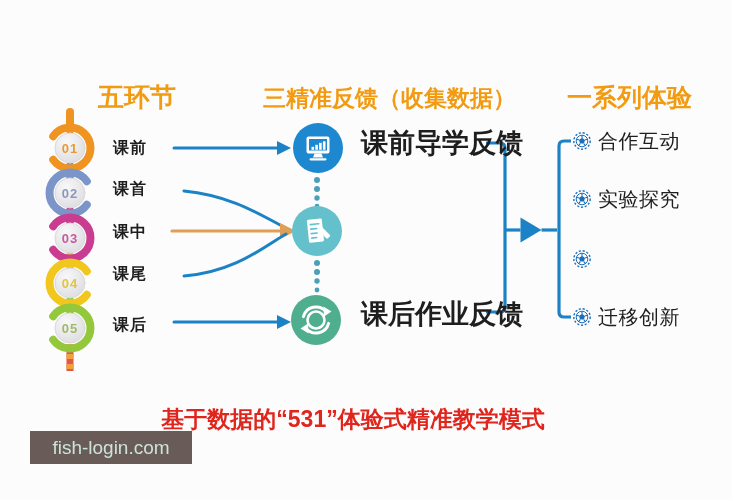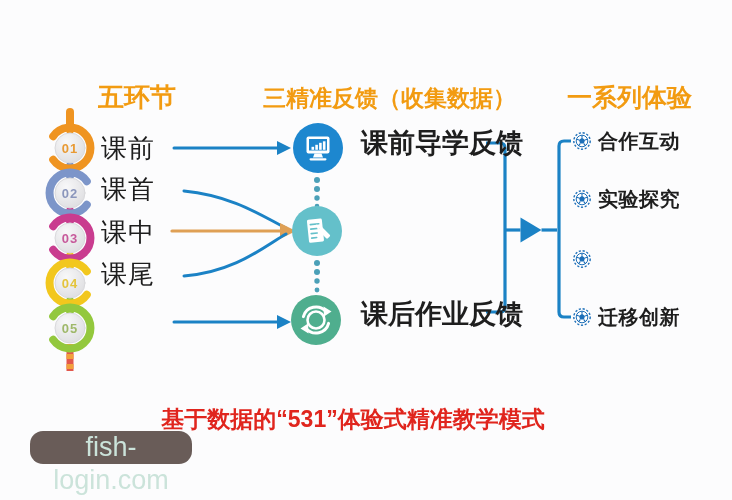--- a/index.html
+++ b/index.html
@@ -7,39 +7,39 @@
     position:relative;width:732px;height:500px;overflow:hidden;
     background:var(--background,#FCFCFD);
     font-family:"Liberation Sans",sans-serif;
   }
   .layer{position:absolute;left:0;top:0;}
   .hdr{position:absolute;font-weight:700;color:var(--accent-orange);white-space:nowrap;}
   .hdr-left{left:98px;top:80px;font-size:26px;}
   .hdr-mid{left:263px;top:83px;font-size:23px;}
   .hdr-right{left:567px;top:81px;font-size:25px;}
   .chain-label{
-    position:absolute;left:101px;width:80px;font-size:26px;font-weight:400;
+    position:absolute;left:113px;width:80px;font-size:16px;font-weight:700;
     color:var(--text-dark);line-height:26px;letter-spacing:1px;white-space:nowrap;
   }
   .mid-label{
     position:absolute;left:361px;width:140px;font-size:27px;font-weight:700;
     color:var(--text-dark);line-height:26px;white-space:nowrap;
   }
   .right-label{
-    position:absolute;left:598px;width:120px;font-size:20px;font-weight:700;
+    position:absolute;left:598px;width:120px;font-size:20px;font-weight:400;
     color:var(--text-dark);line-height:26px;letter-spacing:0.5px;white-space:nowrap;
   }
   .footer-title{
     position:absolute;left:103px;top:404px;width:500px;text-align:center;
     font-size:23px;font-weight:700;color:var(--title-red);white-space:nowrap;
   }
   .watermark{
     position:absolute;left:30px;top:431px;width:162px;height:33px;
     background:var(--watermark-bg);color:var(--watermark-text);
-    border-radius:13px;font-size:27px;line-height:33px;text-align:center;
+    border-radius:0;font-size:19px;line-height:33px;text-align:center;
   }
   svg text{
     font-family:"Liberation Sans",sans-serif;font-weight:700;font-size:13px;
     text-anchor:middle;letter-spacing:1px;
   }
 </style>
 </head>
 <body>
 
 <div class="canvas">
@@ -172,20 +172,21 @@
   </svg>
 
   <div class="hdr hdr-left">五环节</div>
   <div class="hdr hdr-mid">三精准反馈（收集数据）</div>
   <div class="hdr hdr-right">一系列体验</div>
 
   <div class="chain-label" style="top:135px">课前</div>
   <div class="chain-label" style="top:176px">课首</div>
   <div class="chain-label" style="top:219px">课中</div>
   <div class="chain-label" style="top:261px">课尾</div>
+  <div class="chain-label" style="top:312px">课后</div>
 
   <div class="mid-label" style="top:130px">课前导学反馈</div>
   <div class="mid-label" style="top:301px">课后作业反馈</div>
 
   <div class="right-label" style="top:128px">合作互动</div>
   <div class="right-label" style="top:186px">实验探究</div>
   <div class="right-label" style="top:304px">迁移创新</div>
 
   <div class="footer-title">基于数据的“531”体验式精准教学模式</div>
   <div class="watermark">fish-login.com</div>

